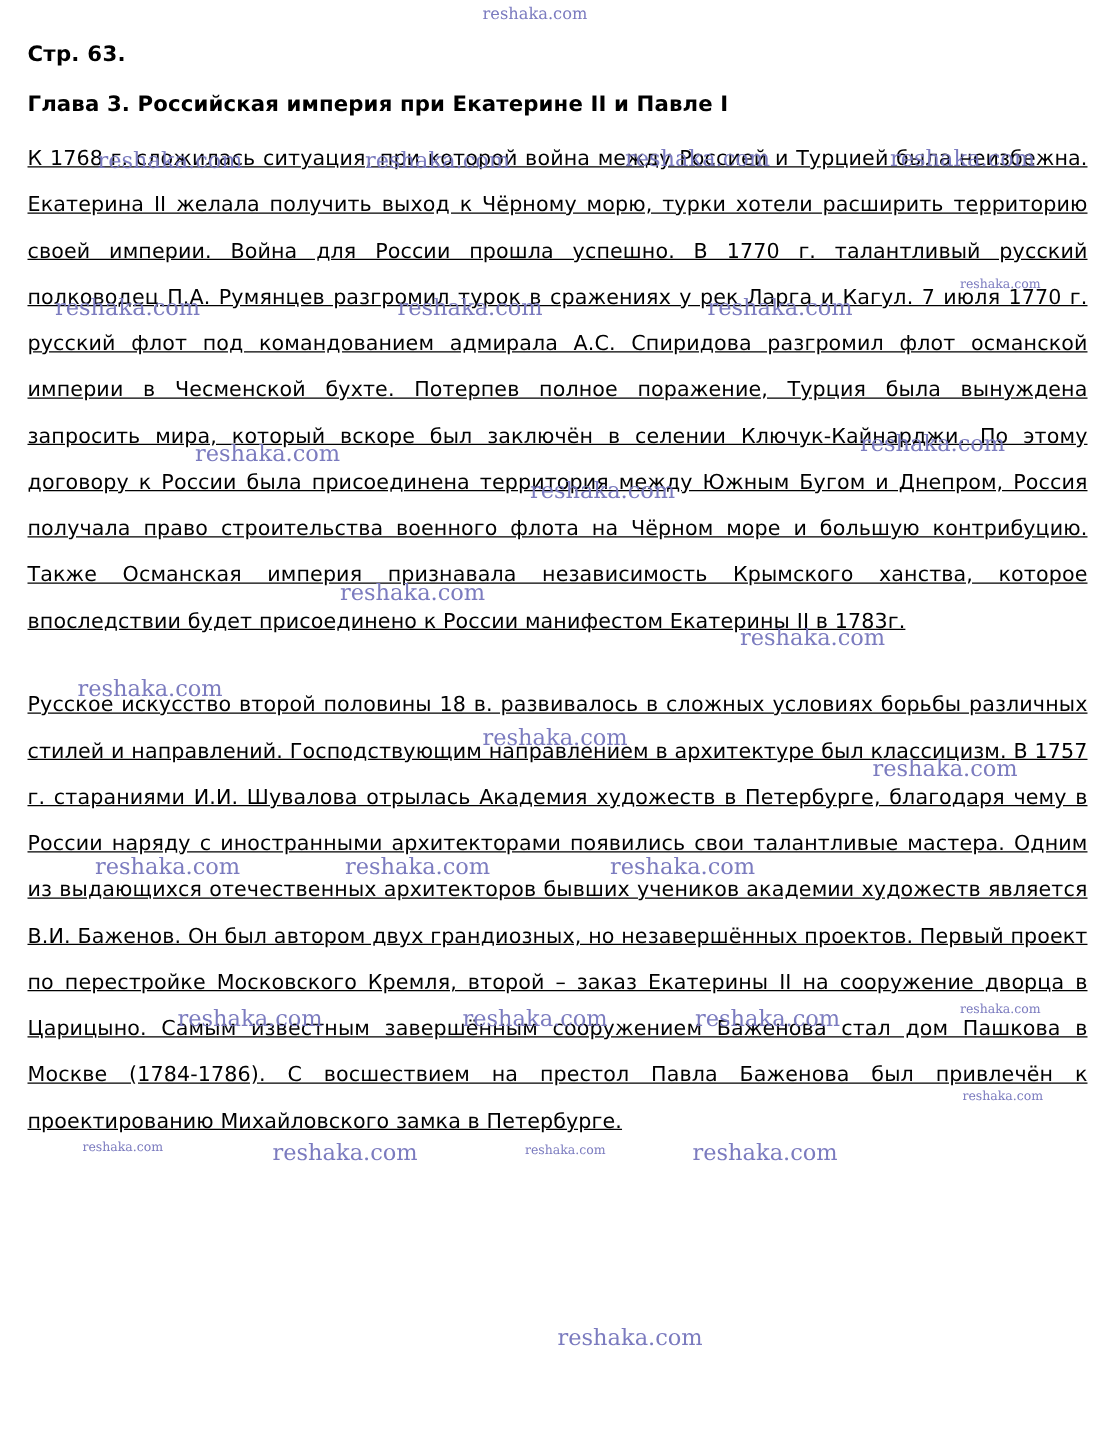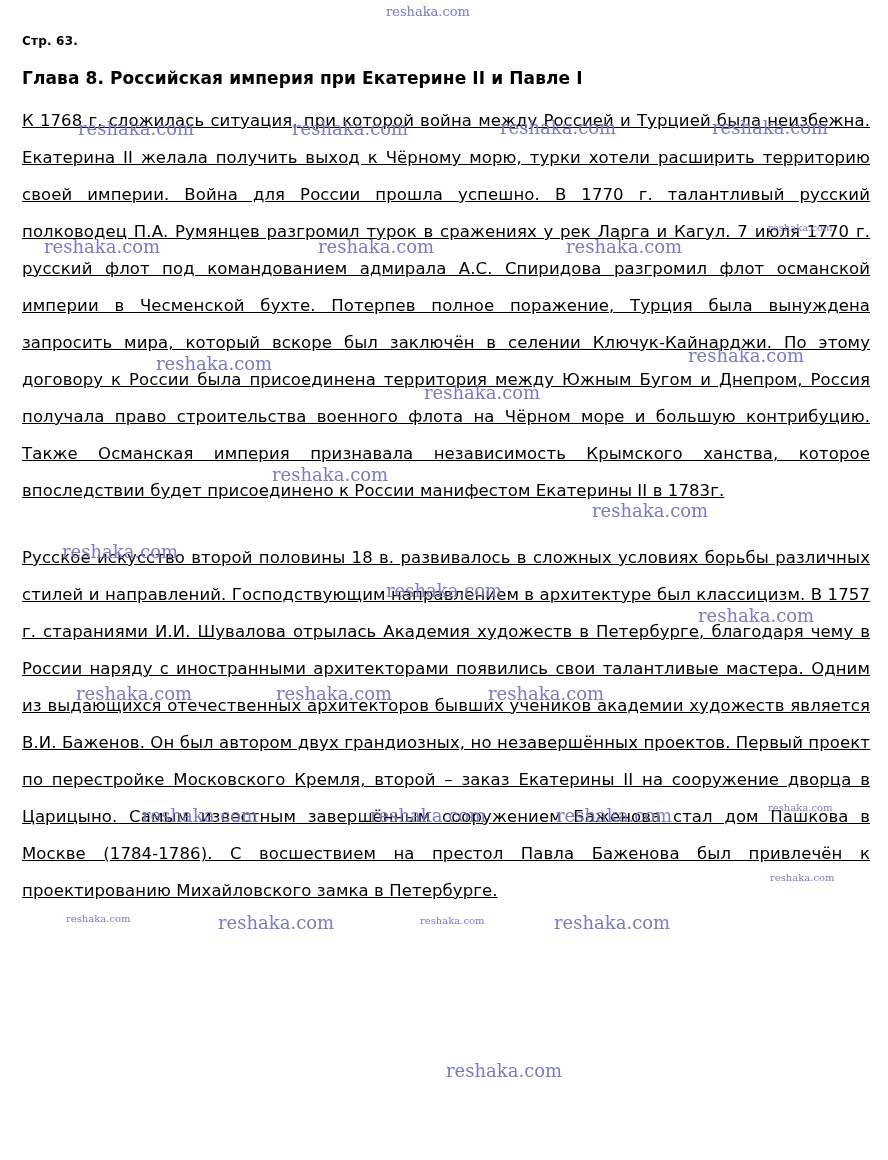--- a/index.html
+++ b/index.html
@@ -22,21 +22,21 @@
     padding: 0;
     box-sizing: border-box;
   }
   .content {
     position: absolute;
     top: 34px;
     left: 22px;
     width: 848px;
   }
   .page-number {
-    font-size: 12px;
+    font-size: 17px;
     font-weight: bold;
     margin-bottom: 20px;
     letter-spacing: 0.2px;
   }
   .chapter-title {
     font-size: 17px;
     font-weight: bold;
     margin-bottom: 14px;
     letter-spacing: 0.1px;
   }
@@ -69,21 +69,21 @@
   }
 </style>
 </head>
 <body>
 
 <div class="page">
 
   <div class="content">
     <div class="page-number">Стр. 63.</div>
 
-    <div class="chapter-title">Глава 8. Российская империя при Екатерине II и Павле I</div>
+    <div class="chapter-title">Глава 3. Российская империя при Екатерине II и Павле I</div>
     <p class="para">К 1768 г. сложилась ситуация, при которой война между Россией и Турцией была неизбежна. Екатерина II желала получить выход к Чёрному морю, турки хотели расширить территорию своей империи. Война для России прошла успешно. В 1770 г. талантливый русский полководец П.А. Румянцев разгромил турок в сражениях у рек Ларга и Кагул. 7 июля 1770 г. русский флот под командованием адмирала А.С. Спиридова разгромил флот османской империи в Чесменской бухте. Потерпев полное поражение, Турция была вынуждена запросить мира, который вскоре был заключён в селении Ключук-Кайнарджи. По этому договору к России была присоединена территория между Южным Бугом и Днепром, Россия получала право строительства военного флота на Чёрном море и большую контрибуцию. Также Османская империя признавала независимость Крымского ханства, которое впоследствии будет присоединено к России манифестом Екатерины II в 1783г.</p>
 
     <div class="gap-2"></div>
 
     <p class="para">Русское искусство второй половины 18 в. развивалось в сложных условиях борьбы различных стилей и направлений. Господствующим направлением в архитектуре был классицизм. В 1757 г. стараниями И.И. Шувалова отрылась Академия художеств в Петербурге, благодаря чему в России наряду с иностранными архитекторами появились свои талантливые мастера. Одним из выдающихся отечественных архитекторов бывших учеников академии художеств является В.И. Баженов. Он был автором двух грандиозных, но незавершённых проектов. Первый проект по перестройке Московского Кремля, второй – заказ Екатерины II на сооружение дворца в Царицыно. Самым известным завершённым сооружением Баженова стал дом Пашкова в Москве (1784-1786). С восшествием на престол Павла Баженова был привлечён к проектированию Михайловского замка в Петербурге.</p>
   </div>
 
   <div class="wm-layer">
       <span class="wm" style="left: 386px; top: 4px; font-size: 13px; color: rgb(123, 123, 191);">reshaka.com</span>
       <span class="wm" style="left: 78px; top: 118px; font-size: 18px; color: rgb(123, 123, 191);">reshaka.com</span>

